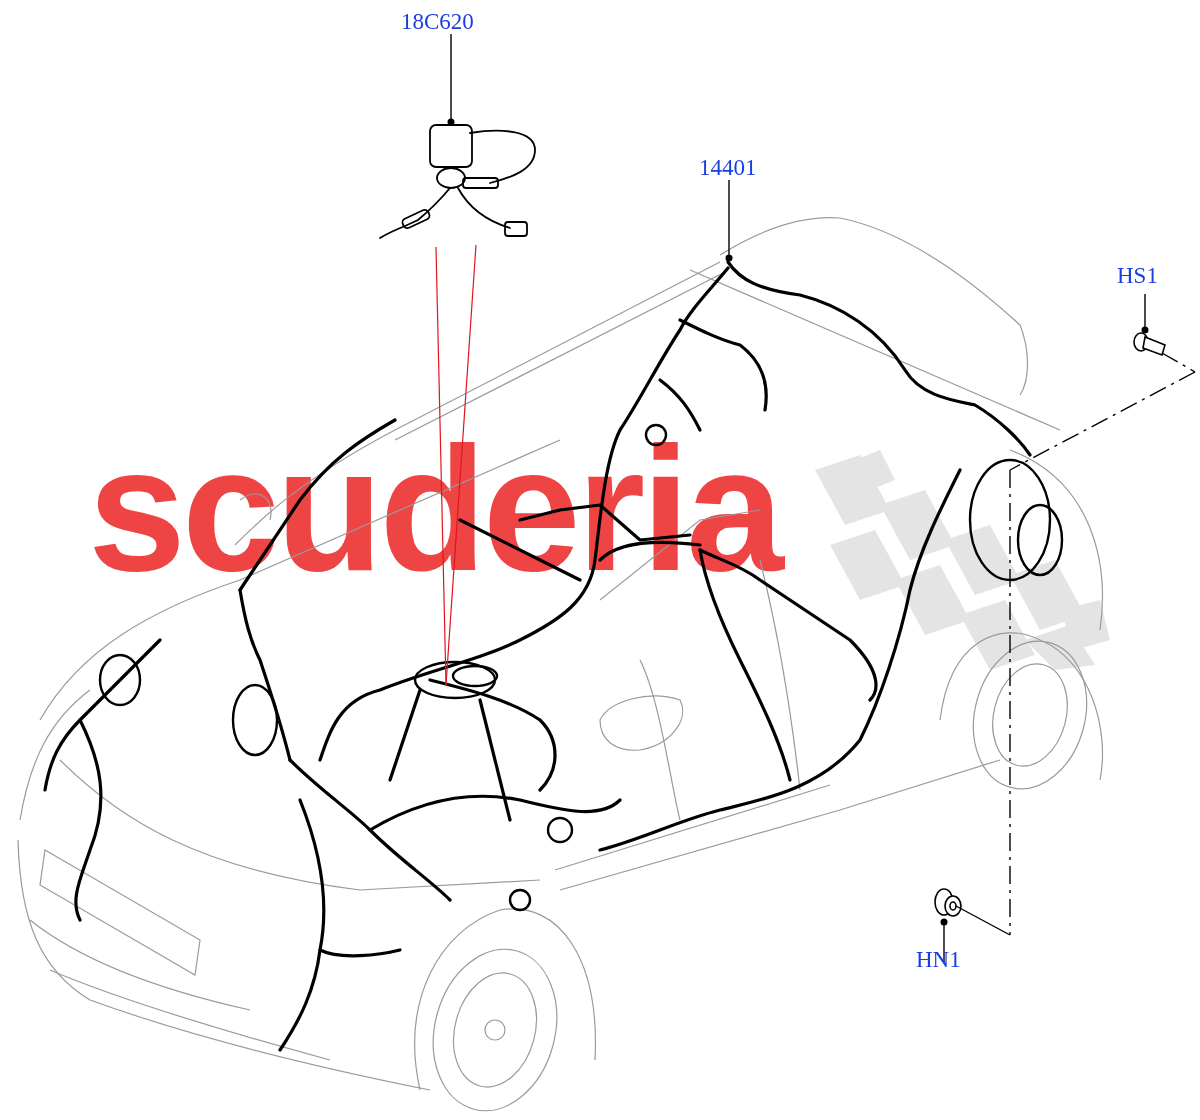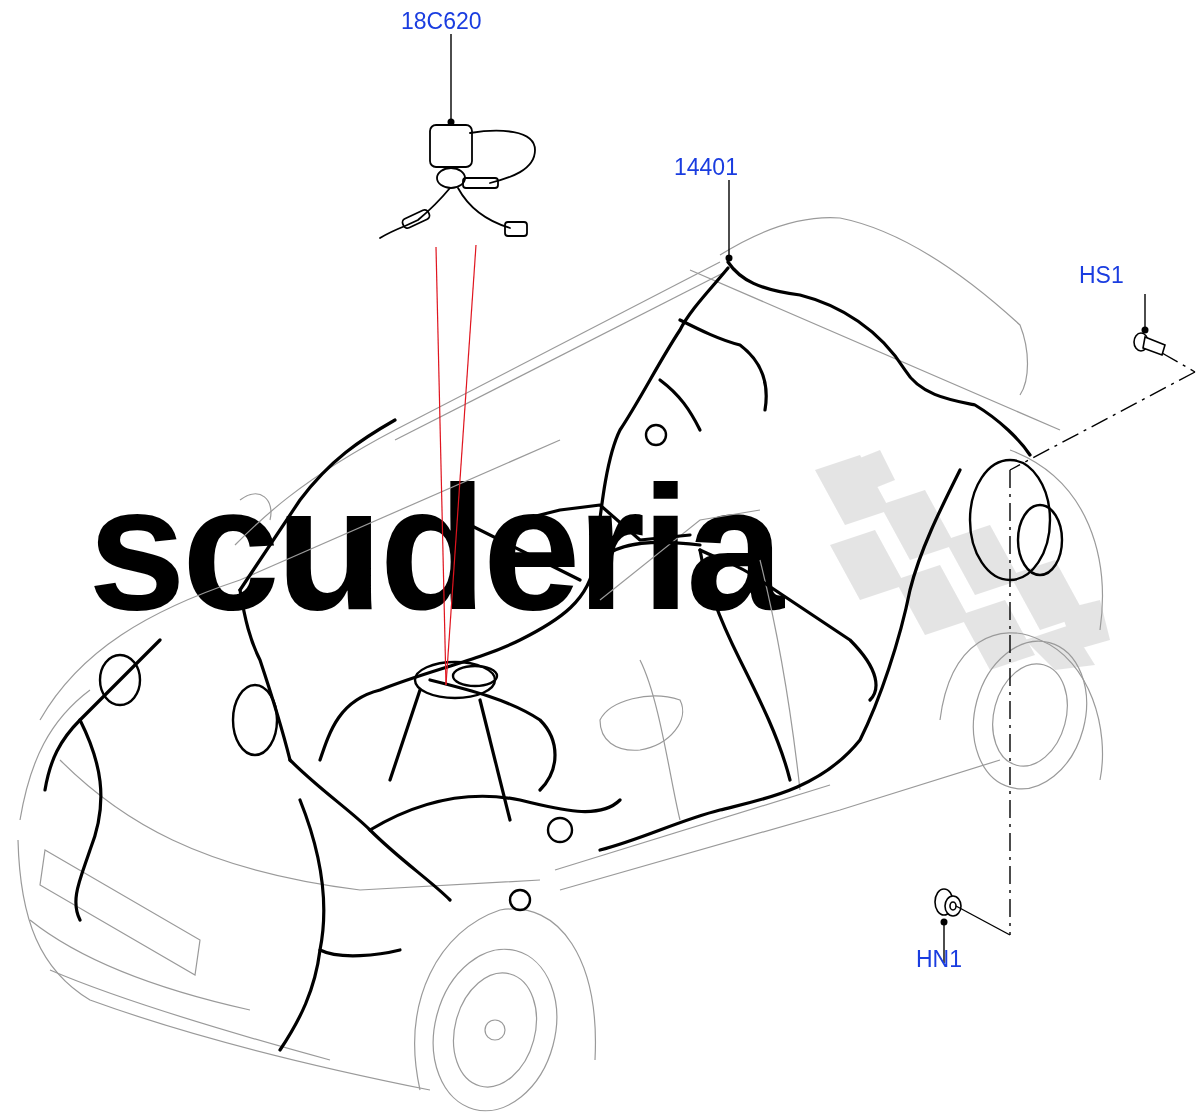--- a/index.html
+++ b/index.html
@@ -1,27 +1,27 @@
 <!DOCTYPE html>
 <html><head>
   <meta charset="utf-8">
   <style>
     html, body { margin: 0; padding: 0; background: #ffffff; }
     body { width: 1200px; height: 1120px; position: relative; overflow: hidden;
            font-family: "Liberation Sans", sans-serif; }
     .stage { position: absolute; left: 0; top: 0; width: 1200px; height: 1120px; }
     svg.art { position: absolute; left: 0; top: 0; }
-    .watermark-main { position: absolute; left: 88px; top: 460px; font-size: 176px;
-      font-weight: bold; color: #000000; letter-spacing: -4px; line-height: 1;
+    .watermark-main { position: absolute; left: 88px; top: 421px; font-size: 176px;
+      font-weight: bold; color: #ef4444; letter-spacing: -4px; line-height: 1;
       font-family: "Liberation Sans", sans-serif; }
     .watermark-sub { position: absolute; left: 92px; top: 622px; font-size: 52px;
       color: #e2e2e2; letter-spacing: 76px; line-height: 1;
       font-family: "Liberation Sans", sans-serif; }
     .callout { position: absolute; color: #1a3de0; font-size: 23px; line-height: 1;
-      font-family: Liberation Sans, sans-serif; white-space: nowrap; }
+      font-family: Liberation Serif, serif; white-space: nowrap; }
   </style>
 </head>
 <body>
 
 <div class="stage">
 
   <div class="watermark-main">scuderia</div>
 
   <svg class="art" width="1200" height="1120" viewBox="0 0 1200 1120">
 
@@ -159,17 +159,17 @@
       <line x1="1162" y1="353" x2="1195" y2="372"></line>
       <line x1="1195" y1="372" x2="1010" y2="470"></line>
       <line x1="1010" y1="470" x2="1010" y2="935"></line>
     </g>
     <g fill="none" stroke="#000" stroke-width="1.4">
       <line x1="956" y1="906" x2="1010" y2="935"></line>
     </g>
   </svg>
 
   <div class="callout" style="left:401px; top:10px;">18C620</div>
-  <div class="callout" style="left:674px; top:156px;">14401</div>
-  <div class="callout" style="left:1079px; top:264px;">HS1</div>
+  <div class="callout" style="left:699px; top:156px;">14401</div>
+  <div class="callout" style="left:1117px; top:264px;">HS1</div>
   <div class="callout" style="left:916px; top:948px;">HN1</div>
 
 </div>
 
 </body></html>

